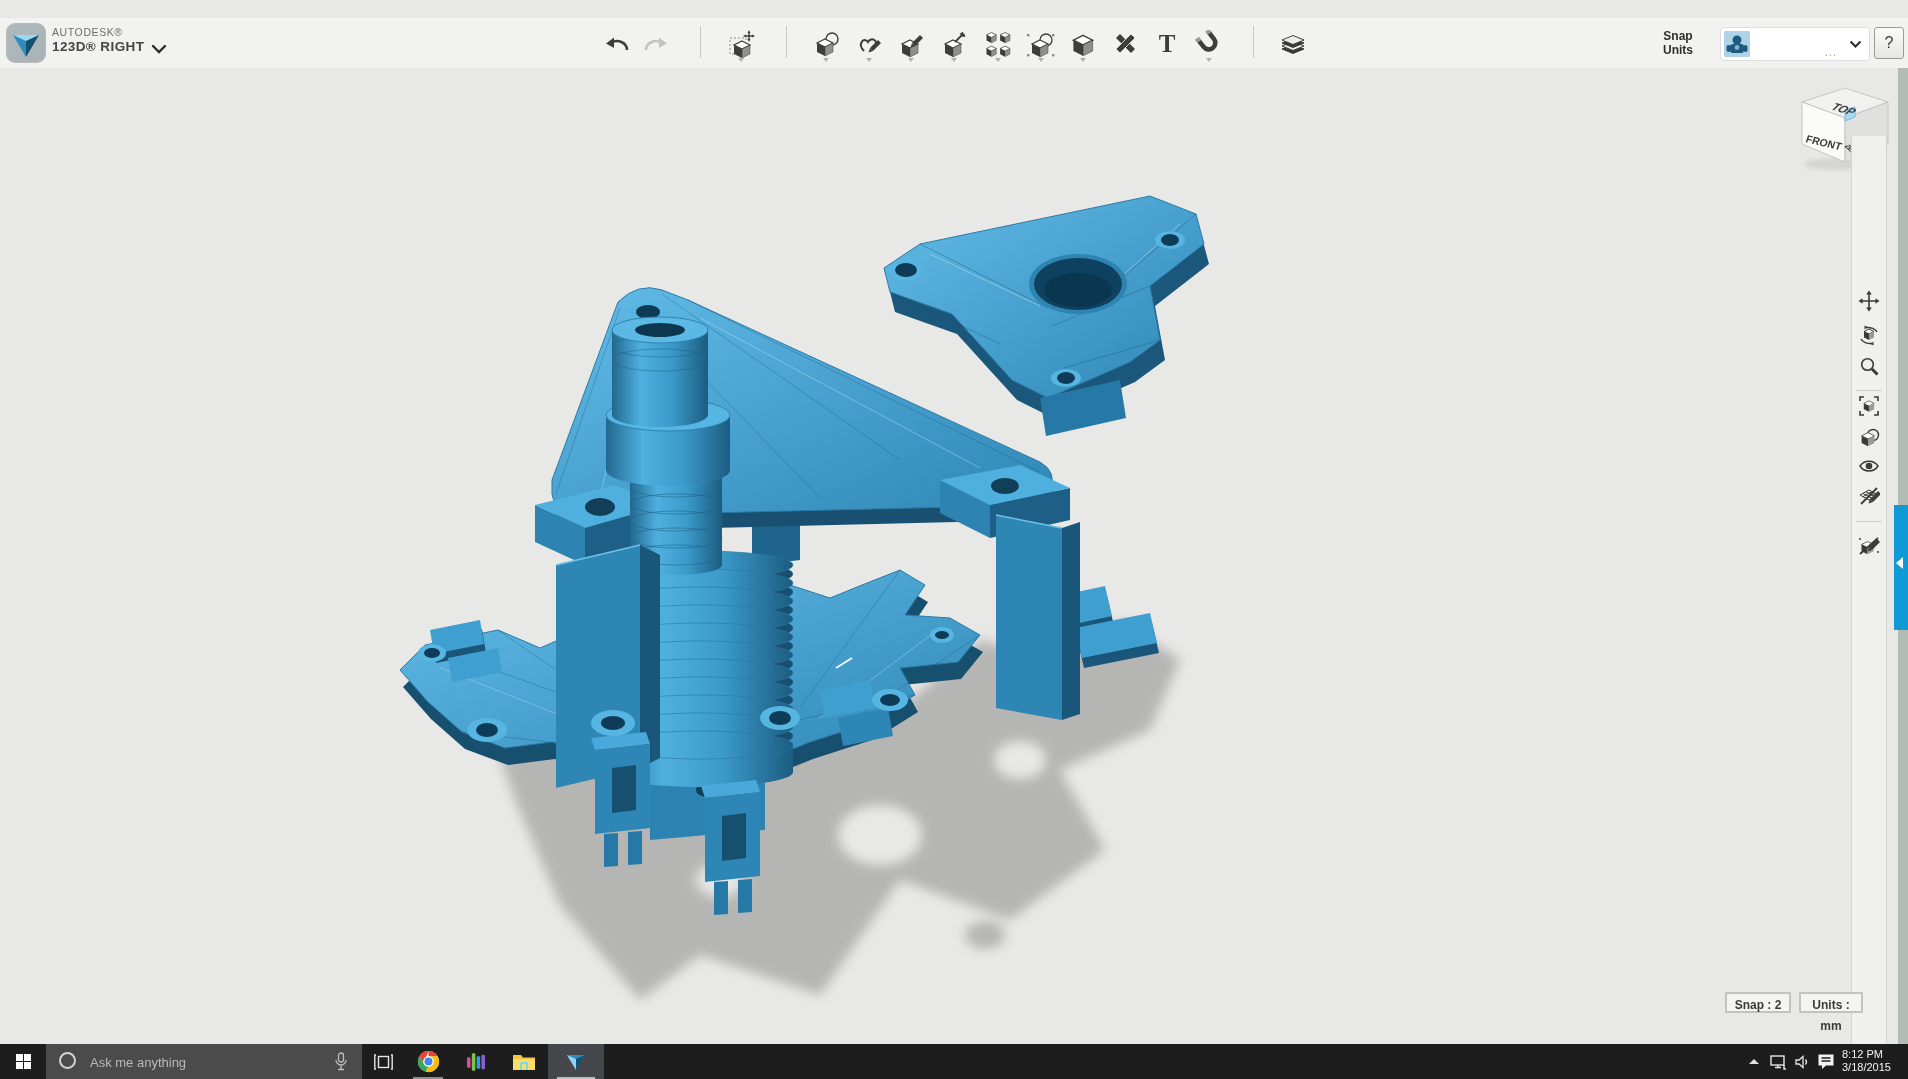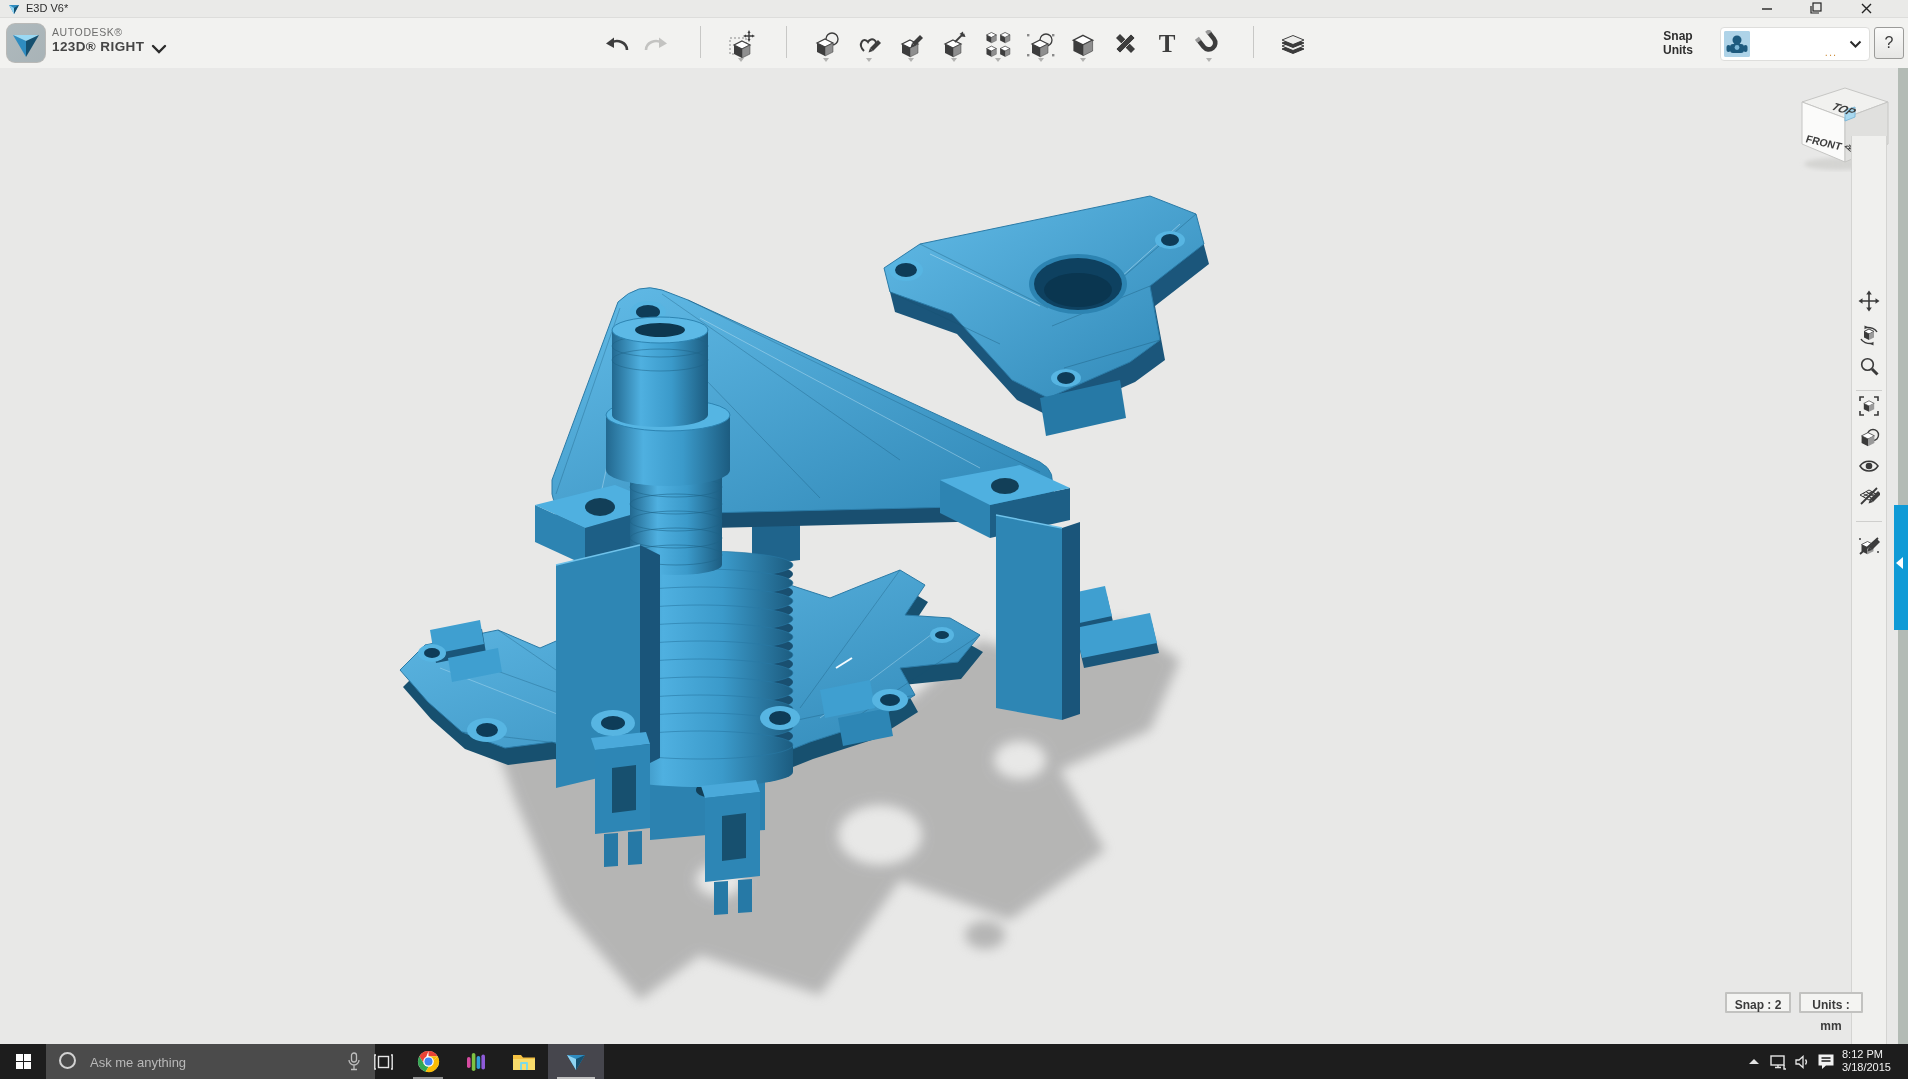--- a/index.html
+++ b/index.html
@@ -29,21 +29,21 @@
   .sidetab::after{content:"";position:absolute;left:2px;top:52px;border-top:6px solid transparent;border-bottom:6px solid transparent;border-right:7px solid #fff;}
   .navpanel{position:absolute;left:1851px;top:68px;width:34px;height:976px;background:#f0f0ee;border-left:1px solid #d4d4d2;border-right:1px solid #d4d4d2;}
   .nbtn{position:absolute;left:5px;width:24px;height:24px;background:transparent;border:0;padding:0;display:flex;align-items:center;justify-content:center;}
   .nsep{position:absolute;left:4px;width:26px;height:1px;background:#cfcfcd;}
   .statbox{position:absolute;top:992px;height:21px;border:2px solid #c2c2c0;background:#f4f4f2;color:#3b3b3b;font-size:12px;font-weight:bold;line-height:21px;text-align:center;border-radius:1px;}
   
   .taskbar{position:absolute;left:0;top:1044px;width:1908px;height:35px;background:#1d1d1d;}
   .startbtn{position:absolute;left:0;top:0;width:46px;height:35px;background:transparent;border:0;display:flex;align-items:center;justify-content:center;}
   .winlogo{display:grid;grid-template-columns:7px 7px;grid-template-rows:7px 7px;gap:1px;}
   .winlogo div{background:#fff;}
-  .search{position:absolute;left:46px;top:0;width:316px;height:35px;background:#4b4b4b;padding-left:13px;}
+  .search{position:absolute;left:46px;top:0;width:316px;height:35px;background:#4b4b4b;}
   .search .ring{position:absolute;left:13px;top:8px;width:17px;height:17px;border:2.5px solid #d2d2d2;border-radius:50%;box-sizing:border-box;}
   .search input{position:absolute;left:42px;top:0;width:215px;height:35px;background:transparent;border:0;outline:none;color:#ddd;font-size:13px;font-family:"Liberation Sans",sans-serif;}
   .search input::placeholder{color:#b9b9b9;}
   .tcell{position:absolute;top:0;width:48px;height:35px;background:transparent;border:0;padding:0;display:flex;align-items:center;justify-content:center;}
   .run::after{content:"";position:absolute;left:9px;right:9px;bottom:0;height:2px;background:#8f8f8f;}
   .activecell{background:#46464d;}
   .activecell::after{background:#c0c0c0;}
   .traybtn{position:absolute;top:0;width:24px;height:35px;background:transparent;border:0;padding:0;display:flex;align-items:center;justify-content:center;}
   .clock{position:absolute;left:1842px;top:4px;width:60px;text-align:left;color:#f2f2f2;font-size:11px;line-height:13px;}
   .upchev{width:0;height:0;border-left:5px solid transparent;border-right:5px solid transparent;border-bottom:5px solid #e2e2e2;}
@@ -77,44 +77,20 @@
         <feGaussianBlur stdDeviation="6"></feGaussianBlur>
       </filter>
     <filter id="blur2">
         <feGaussianBlur stdDeviation="2"></feGaussianBlur>
       </filter>
   </defs>
 </svg>
 
 <div class="screen">
 
-  <div class="titlebar">
-    <svg class="abs" style="left:8px;top:3px" width="12" height="12" viewBox="0 0 12 12">
-      <polygon points="1,2 11,2 6,11" fill="#2f8cc0"></polygon>
-        <polygon points="1,2 6,5 6,11" fill="#8fd4f2"></polygon>
-        <polygon points="11,2 6,5 6,11" fill="#16506f"></polygon>
-    </svg>
-    <span class="ttl">E3D V6*</span>
-    <button class="wbtn" style="left:1750px">
-      <svg width="34" height="17" viewBox="0 0 34 17">
-          <line x1="12" y1="9" x2="22" y2="9" stroke="#222" stroke-width="1.4"></line>
-        </svg>
-    </button>
-    <button class="wbtn" style="left:1799px">
-      <svg width="34" height="17" viewBox="0 0 34 17">
-        <rect x="14" y="3" width="8" height="8" fill="none" stroke="#222" stroke-width="1.2"></rect>
-        <path d="M12 6 v7 h8" fill="none" stroke="#222" stroke-width="1.2"></path>
-      </svg>
-    </button>
-    <button class="wbtn" style="left:1849px">
-      <svg width="34" height="17" viewBox="0 0 34 17">
-          <path d="M13 4 L22 13 M22 4 L13 13" stroke="#222" stroke-width="1.4"></path>
-        </svg>
-    </button>
-  </div>
 
   <div class="toolbar">
     <svg class="abs" style="left:6px;top:5px" width="40" height="40" viewBox="0 0 40 40">
       <rect x="0" y="0" width="40" height="40" rx="9" fill="#b9b9b7"></rect>
       <rect x="1" y="1" width="38" height="38" rx="8" fill="url(#gf)" opacity="0.12"></rect>
       <polygon points="7,12 33,12 20,18" fill="#9ad9f4"></polygon>
       <polygon points="7,12 20,18 20,34" fill="#2f8cc0"></polygon>
       <polygon points="33,12 20,18 20,34" fill="#16506f"></polygon>
     </svg>
     <span class="brand1">AUTODESK®</span>

